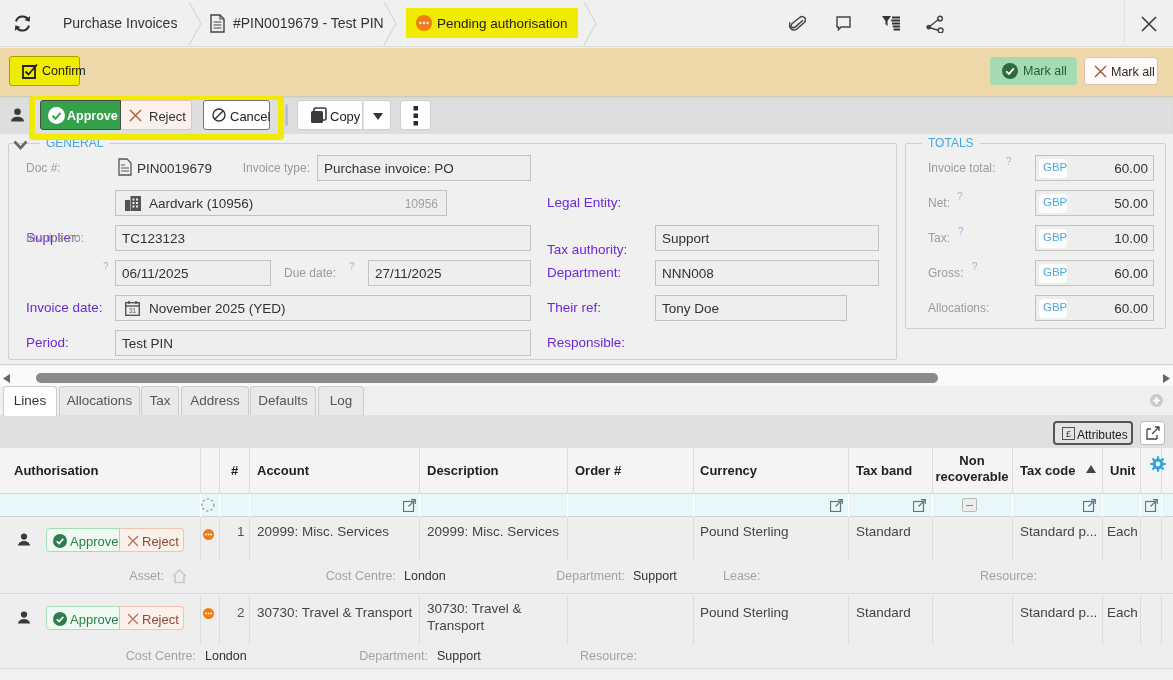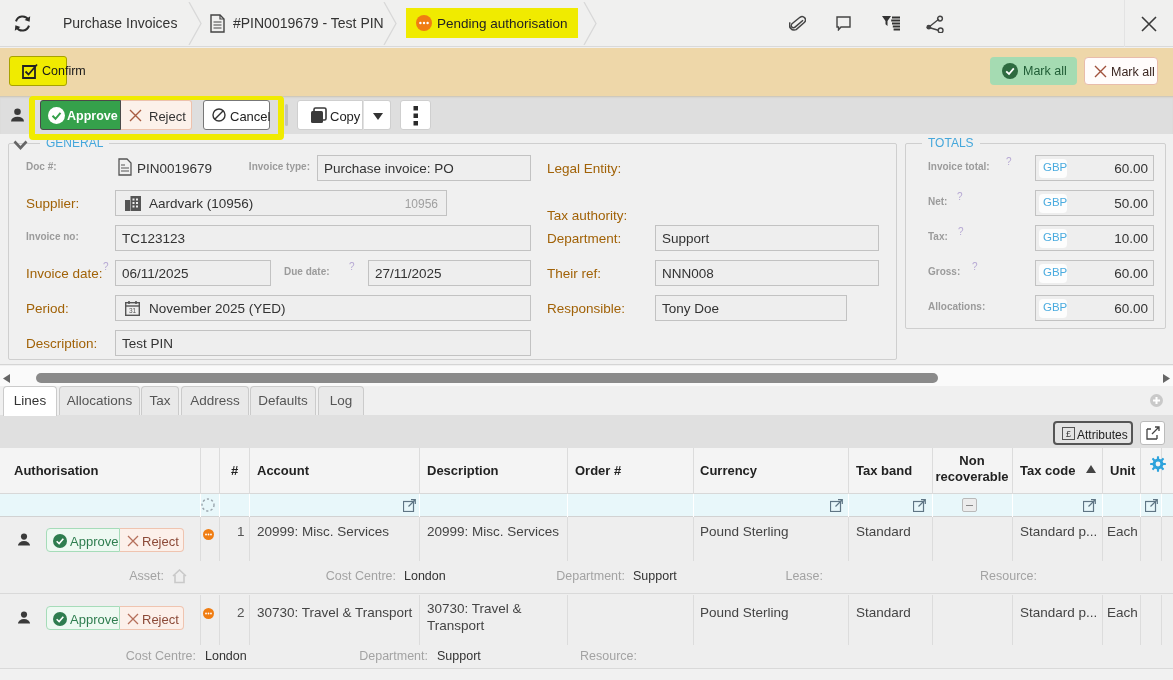--- a/index.html
+++ b/index.html
@@ -10,21 +10,21 @@
 
 
 #topbar { position:absolute; left:0; top:0; width:1173px; height:47px; background:#f0f0ef; border-bottom:1px solid #d9d9d9; }
 .crumbtxt { position:absolute; font-size:14px; color:#333; top:15px; white-space:nowrap; }
 .chev { position:absolute; top:2px; width:14px; height:43px; }
 #pendbadge { position:absolute; left:406px; top:8px; width:172px; height:30px; background:#f0eb00; }
 #pendbadge span { position:absolute; left:31px; top:8px; font-size:13.5px; color:#222; }
 
 
 #tanbar { position:absolute; left:0; top:48px; width:1173px; height:48px; background:#eed7a9; }
-#confirmbtn { position:absolute; left:9px; top:8px; width:58px; height:30px; background:#f0eb00; border:1px solid #a8a200; border-radius:3px; }
+#confirmbtn { position:absolute; left:9px; top:8px; width:71px; height:30px; background:#f0eb00; border:1px solid #a8a200; border-radius:3px; }
 #confirmbtn span { position:absolute; left:32px; top:7px; font-size:12.5px; color:#1a1a1a; }
 .markall-g { position:absolute; left:990px; top:9px; width:87px; height:28px; background:#a5dbb2; border-radius:4px; }
 .markall-g span { position:absolute; left:33px; top:7px; font-size:12.5px; color:#1f5c35; }
 .markall-r { position:absolute; left:1084px; top:9px; width:74px; height:28px; background:#fffcfb; border:1px solid #e8bcab; border-radius:4px; }
 .markall-r span { position:absolute; left:26px; top:7px; font-size:12.5px; color:#3a2620; }
 
 
 #toolbar { position:absolute; left:0; top:96px; width:1173px; height:38px; background:#dedede; box-shadow:inset 0 2px 2px -1px #c9c2b2; }
 #ylframe { position:absolute; left:29px; top:0px; width:255px; height:44px; border-style:solid; border-color:#f0eb00; border-width:4px 6px 6px 6px; border-radius:4px; z-index:5; pointer-events:none; }
 .tbtn { position:absolute; top:4px; height:30px; font-size:14px; color:#333; }
@@ -36,22 +36,22 @@
 #btn-cancel span { position:absolute; left:26px; top:8px; color:#222; font-size:13px; }
 #divider { position:absolute; left:285px; top:8px; width:3px; height:22px; background:#c0c0c0; border-radius:2px; }
 #btn-copy { left:297px; width:66px; background:#fff; border:1px solid #cfcfcf; border-radius:3px 0 0 3px; }
 #btn-copy span { position:absolute; left:32px; top:8px; color:#222; font-size:13px; }
 #btn-drop { left:363px; width:28px; background:#fff; border:1px solid #cfcfcf; border-left:1px solid #e2e2e2; border-radius:0 3px 3px 0; }
 #btn-dots { left:400px; width:31px; background:#fff; border:1px solid #cfcfcf; border-radius:3px; }
 
 
 #form { position:absolute; left:0; top:134px; width:1173px; height:231px; background:#f0f0f0; border-bottom:1px solid #d5d5d5; }
 .fieldset { position:absolute; border:1px solid #cfcfcf; border-radius:2px; }
-.lbl { position:absolute; font-size:10px; color:#9b9b9b; white-space:nowrap;font-weight:bold; }
-.lblb { position:absolute; font-size:13.5px; color:#a16207; white-space:nowrap; }
+.lbl { position:absolute; font-size:12px; color:#9b9b9b; white-space:nowrap; }
+.lblb { position:absolute; font-size:13.5px; color:#6d28d9; white-space:nowrap;margin-top:34px; }
 .inp { position:absolute; height:26px; background:#eeeeee; border:1px solid #c2c2c2; }
 .inp .tx { position:absolute; left:6px; top:5px; font-size:13.5px; color:#333; white-space:nowrap; }
 .q { position:absolute; font-size:10px; color:#b6a8d4; }
 .plain { position:absolute; font-size:13.5px; color:#333; white-space:nowrap; }
 
 
 #hscroll { position:absolute; left:0; top:366px; width:1173px; height:20px; background:#fafafa; }
 #hthumb { position:absolute; left:36px; top:7px; width:902px; height:10px; background:#8a8a8a; border-radius:5px; }
 
 
@@ -512,21 +512,21 @@
     <div class="cell" style="left:1020px;top:7px">Standard p...</div>
     <div class="cell" style="left:1107px;top:7px">Each</div>
     <div class="slbl" style="left:64px;top:52px;width:100px;text-align:right">Asset:</div>
     <svg class="abs" style="left:172px;top:52px" width="15" height="15" viewBox="0 0 15 15">
         <path d="M1 7 L7.5 1 L14 7 M3 6 V13.5 H12 V6" fill="none" stroke="#c9c9c9" stroke-width="1.6"></path>
       </svg>
     <div class="slbl" style="left:286px;top:52px;width:110px;text-align:right">Cost Centre:</div>
     <div class="sval" style="left:404px;top:52px">London</div>
     <div class="slbl" style="left:515px;top:52px;width:110px;text-align:right">Department:</div>
     <div class="sval" style="left:633px;top:52px">Support</div>
-    <div class="slbl" style="left:723px;top:52px;width:100px;text-align:right">Lease:</div>
+    <div class="slbl" style="left:723px;top:52px;width:100px;text-align:left">Lease:</div>
     <div class="slbl" style="left:937px;top:52px;width:100px;text-align:right">Resource:</div>
   </div>
 
   <div class="row" style="top:146px;height:74px;border-bottom:1px solid #d9d9d9">
     <div style="position:absolute;top:1px;height:50px;left:0;width:1173px">
         <div class="colline" style="left:200px"></div>
         <div class="colline" style="left:219px"></div>
         <div class="colline" style="left:249px"></div>
         <div class="colline" style="left:419px"></div>
         <div class="colline" style="left:567px"></div>

